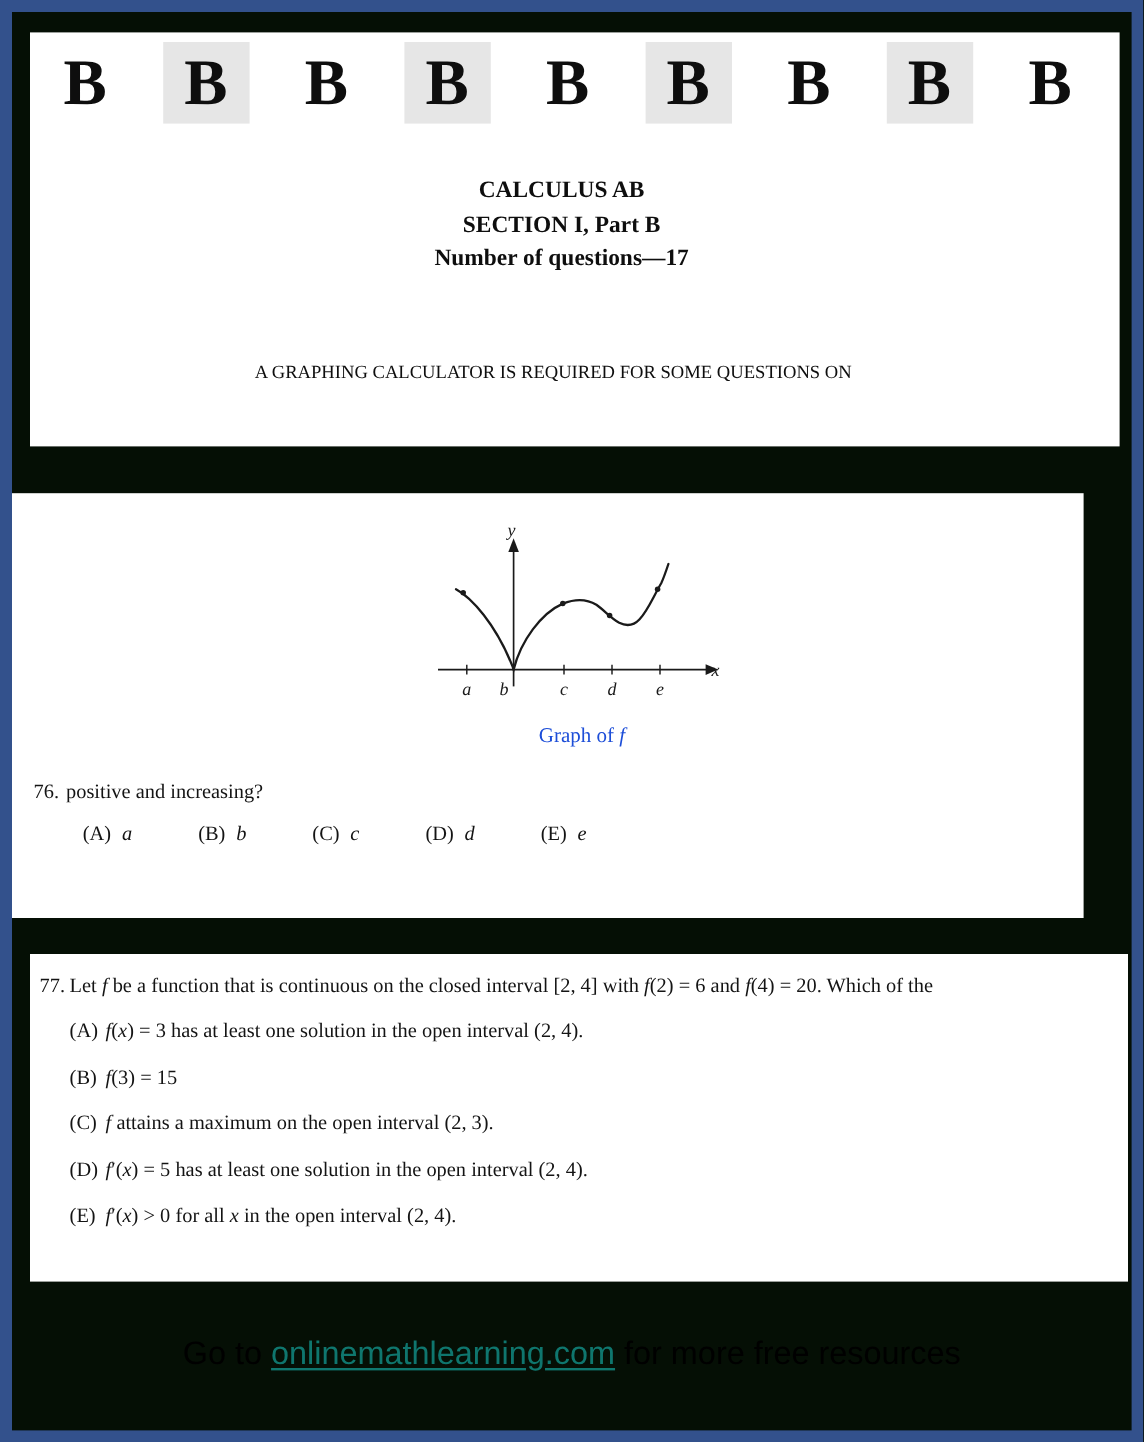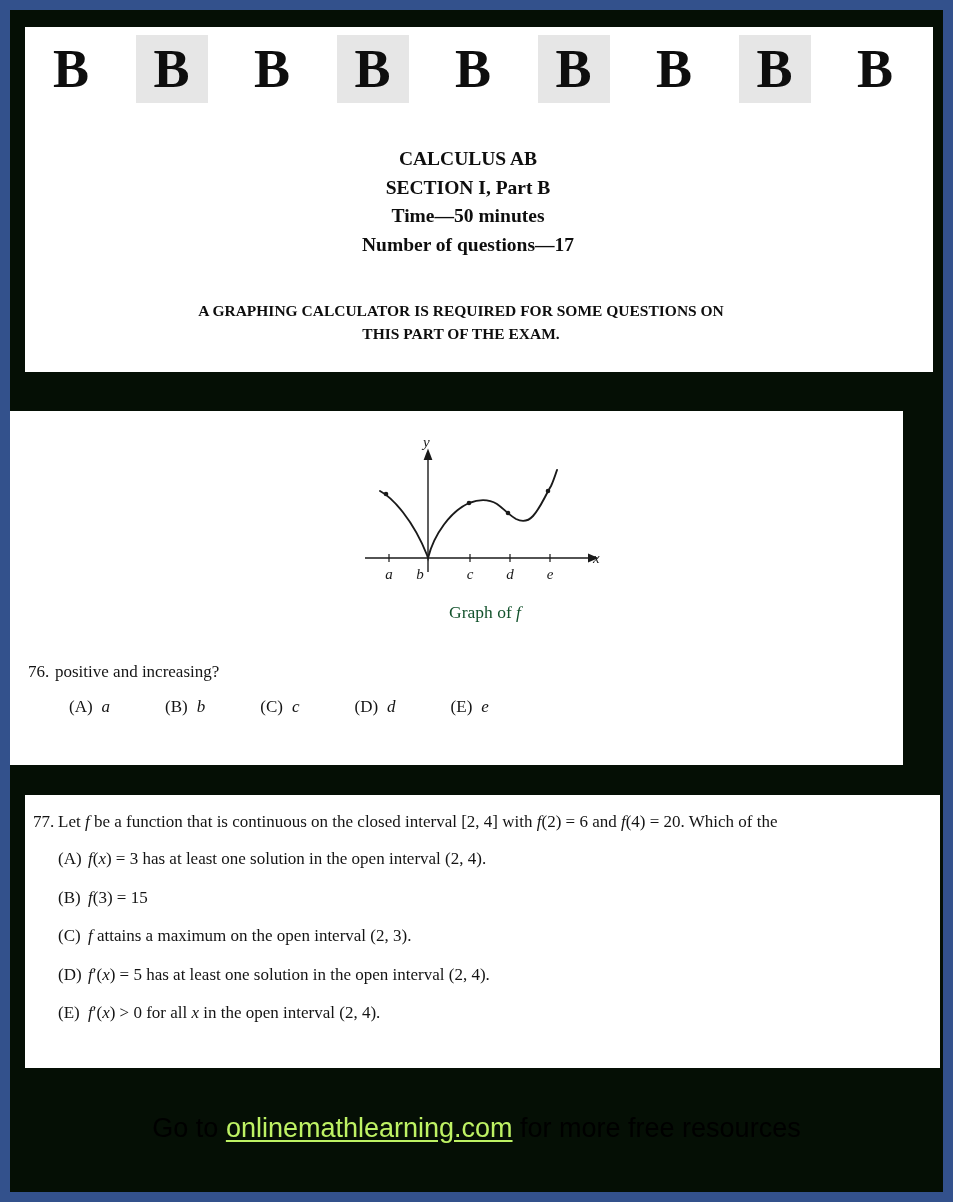--- a/index.html
+++ b/index.html
@@ -14,54 +14,54 @@
   
   .b-row{display:flex;justify-content:space-between;align-items:center;padding:8px 22px 0 10px;}
   .b{width:72px;height:68px;display:flex;align-items:center;justify-content:center;
      font-weight:700;font-size:54px;color:#0e0e0e;}
   .b[data-hl="true"]{background:#e6e6e6;}
 
   
   .titles{position:absolute;left:12px;right:0;top:118px;text-align:center;transform:translateX(-17px);
           font-weight:700;font-size:19.5px;line-height:28.5px;color:#0e0e0e;}
   .notice{position:absolute;left:0;right:0;top:272px;text-align:center;transform:translateX(-18px);
-          font-weight:700;font-size:15.5px;line-height:23px;color:#0e0e0e;}
+          font-weight:400;font-size:15.5px;line-height:23px;color:#0e0e0e;}
 
   
   .fig{position:absolute;left:347px;top:24px;width:260px;text-align:center;}
   .fig svg{display:block;width:260px;height:160px;}
   .ax{stroke:#1a1a1a;stroke-width:1.4;fill:none;}
   .tick{stroke:#1a1a1a;stroke-width:1.2;}
   .curve{stroke:#1a1a1a;stroke-width:1.9;fill:none;stroke-linecap:round;}
   .axf{fill:#1a1a1a;}
   .dot{fill:#1a1a1a;}
   .glbl{font-family:"Liberation Serif",serif;font-style:italic;font-size:15px;fill:#1a1a1a;}
-  .caption{margin-top:7px;font-size:17.5px;color:#14532d;}
+  .caption{margin-top:7px;font-size:17.5px;color:#1d4ed8;}
   .mi{font-style:italic;}
 
   
   .q{position:absolute;font-size:17px;color:#141414;}
-  .q76{left:20px;top:248px;right:4px;line-height:26px;}
+  .q76{left:20px;top:236px;right:4px;line-height:26px;}
   .q77{left:8px;top:13px;right:20px;line-height:27px;}
   .qrow{display:flex;}
   .qnum{flex:none;width:27px;}
   .q77 .qnum{width:25px;}
   .qbody{flex:1;}
   .choices76{display:flex;margin-top:9px;padding-left:14px;}
   .choice{margin-right:55px;white-space:nowrap;}
   .choice .var{font-style:italic;margin-left:9px;}
   .choicelist{margin-top:13px;}
   .c77{display:flex;line-height:21px;margin-bottom:17.5px;}
   .clabel{flex:none;width:30px;}
   .ctext{flex:1;}
 
   
   .footer{position:absolute;left:0;right:0;top:1113px;text-align:center;
           font-family:"Liberation Sans",sans-serif;font-size:27px;color:#000000;z-index:2;}
-  .footer a{color:#bef264;text-decoration:underline;text-underline-offset:3px;cursor:pointer;}
+  .footer a{color:#0f766e;text-decoration:underline;text-underline-offset:3px;cursor:pointer;}
 </style>
 </head>
 <body>
 
 <div class="page">
   <div class="frame"></div>
 
   <section class="panel panel1">
     <div class="b-row">
       <span class="b" data-hl="false">B</span>
@@ -70,26 +70,24 @@
       <span class="b" data-hl="true">B</span>
       <span class="b" data-hl="false">B</span>
       <span class="b" data-hl="true">B</span>
       <span class="b" data-hl="false">B</span>
       <span class="b" data-hl="true">B</span>
       <span class="b" data-hl="false">B</span>
     </div>
     <div class="titles">
       <div>CALCULUS AB</div>
       <div>SECTION I, Part B</div>
-      <div>Time—50 minutes</div>
       <div>Number of questions—17</div>
     </div>
     <div class="notice">
       <div>A GRAPHING CALCULATOR IS REQUIRED FOR SOME QUESTIONS ON</div>
-      <div>THIS PART OF THE EXAM.</div>
     </div>
   </section>
 
   <section class="panel panel2">
     <div class="fig">
       <svg viewBox="0 0 260 160" aria-hidden="true">
         <line class="ax" x1="10" y1="123" x2="234" y2="123"></line>
         <polygon class="axf" points="233,118.6 243.5,123 233,127.4"></polygon>
         <line class="ax" x1="73" y1="22" x2="73" y2="137"></line>
         <polygon class="axf" points="68.6,25 73,13.5 77.4,25"></polygon>

